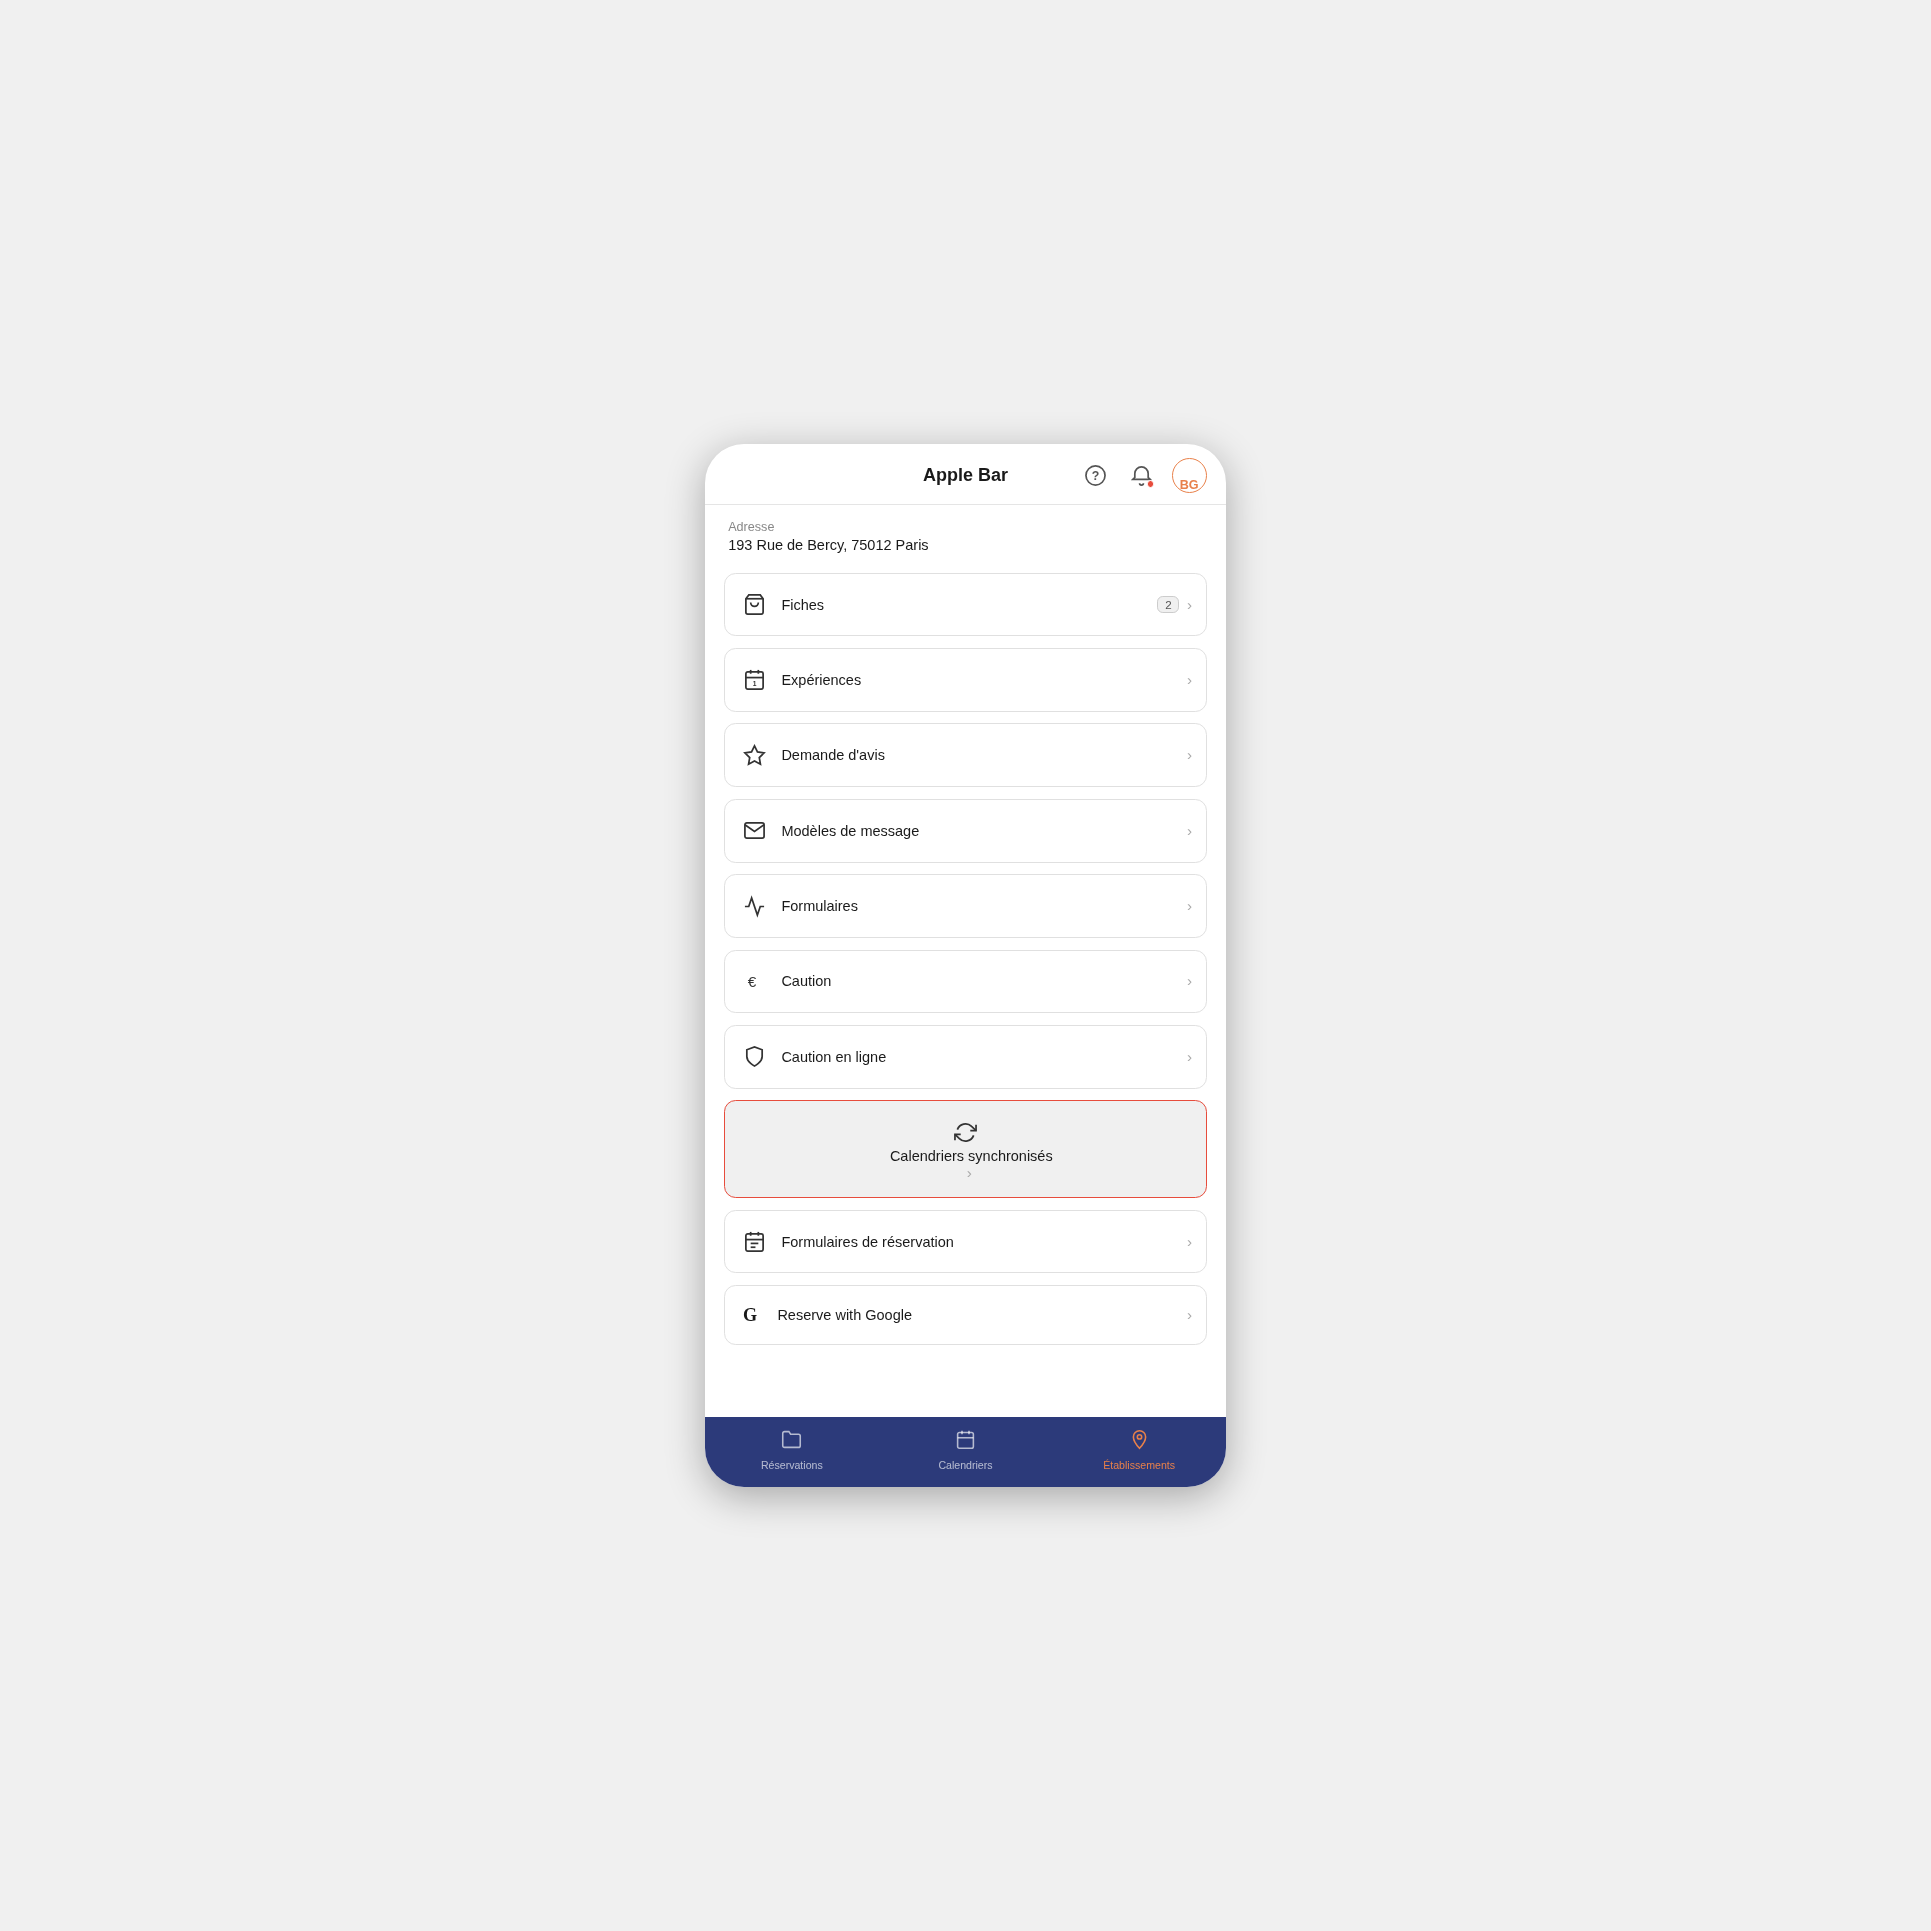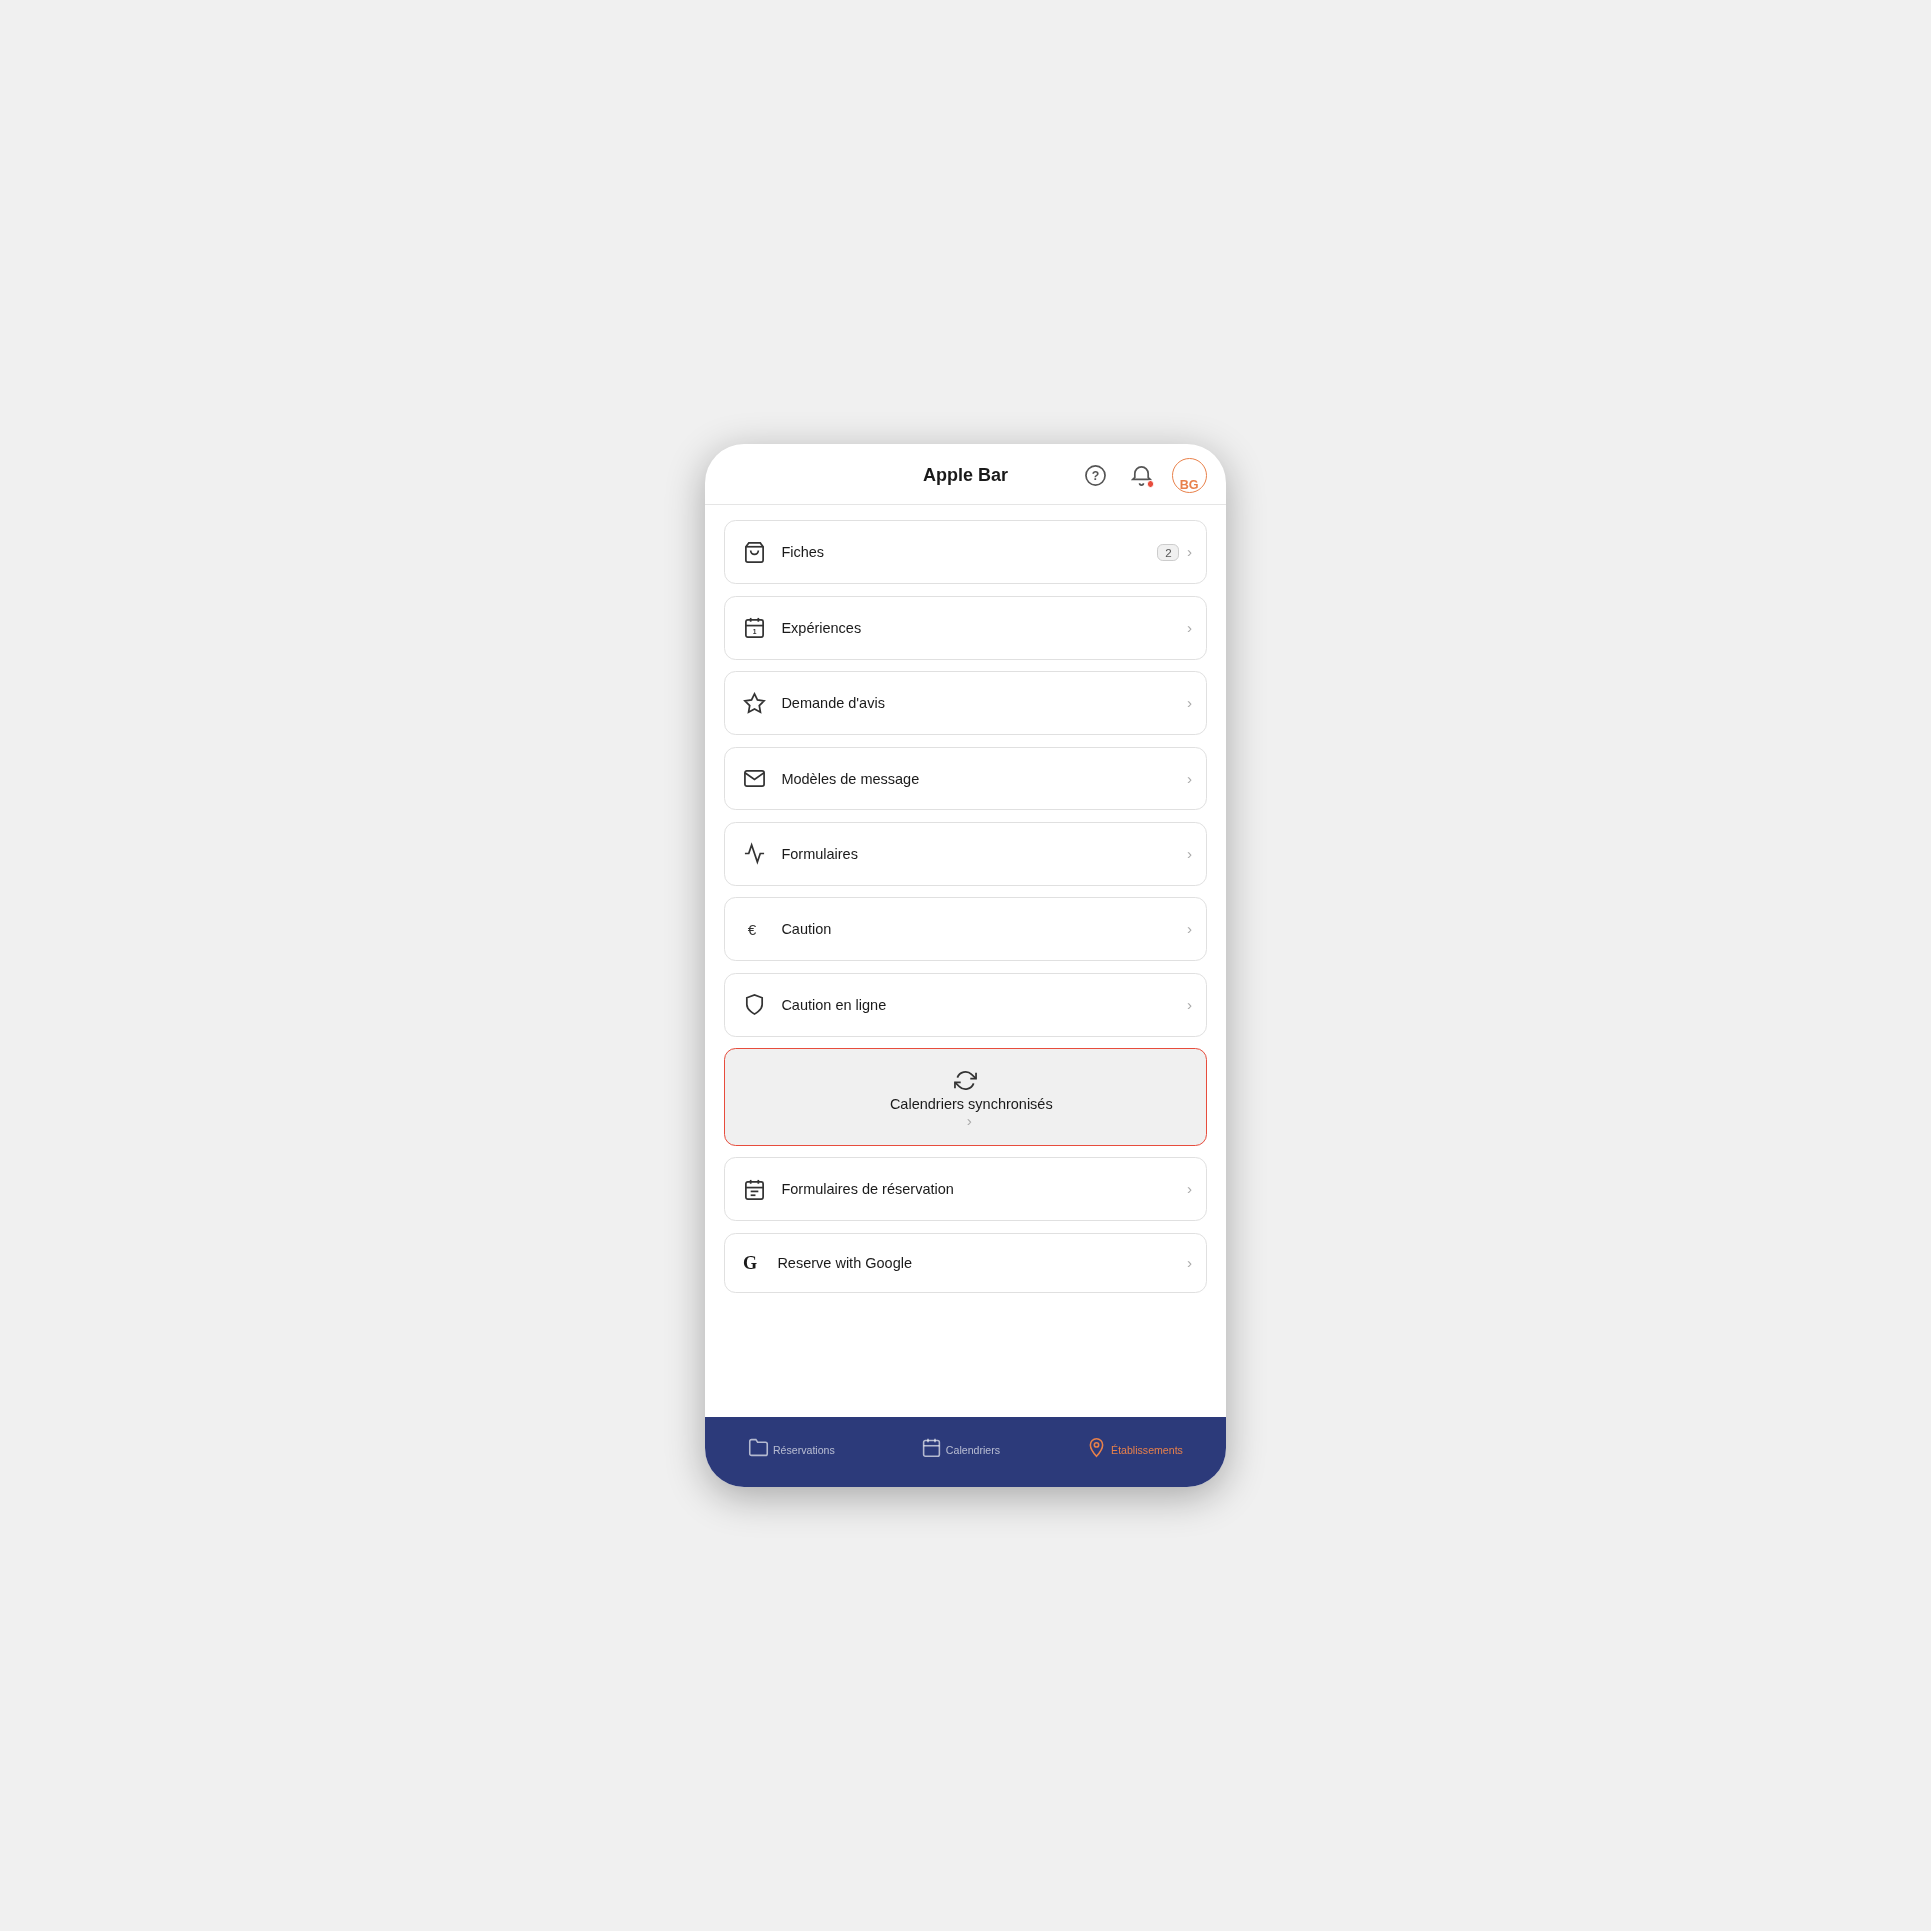--- a/index.html
+++ b/index.html
@@ -266,20 +266,21 @@
       display: flex;
       justify-content: space-around;
       align-items: center;
       padding: 9.7px 0 13.5px;
       flex-shrink: 0;
       height: 70px;
     }
 
     .nav-item {
       display: flex;
+      flex-direction: column;
       align-items: center;
       gap: 3.9px;
       cursor: pointer;
       min-width: 77px;
     }
 
     .nav-icon {
       font-size: 19.3px;
       color: rgba(255,255,255,0.65);
     }
@@ -326,20 +327,24 @@
         <div class="notification-dot"></div>
       </div>
       <div class="avatar-btn">
         <span>BG</span>
       </div>
     </div>
   </div>
 
   <div class="content">
 
+    <div class="address-section">
+      <div class="address-label">Adresse</div>
+      <div class="address-value">193 Rue de Bercy, 75012 Paris</div>
+    </div>
 
     <div class="menu-list">
 
       <div class="menu-item">
         <div class="menu-icon">
           <svg class="svg-icon" viewBox="0 0 24 24" fill="none" stroke="#333" stroke-width="1.8">
             <path d="M6 2L3 6v14a2 2 0 002 2h14a2 2 0 002-2V6l-3-4z"></path>
             <line x1="3" y1="6" x2="21" y2="6"></line>
             <path d="M16 10a4 4 0 01-8 0"></path>
           </svg>

